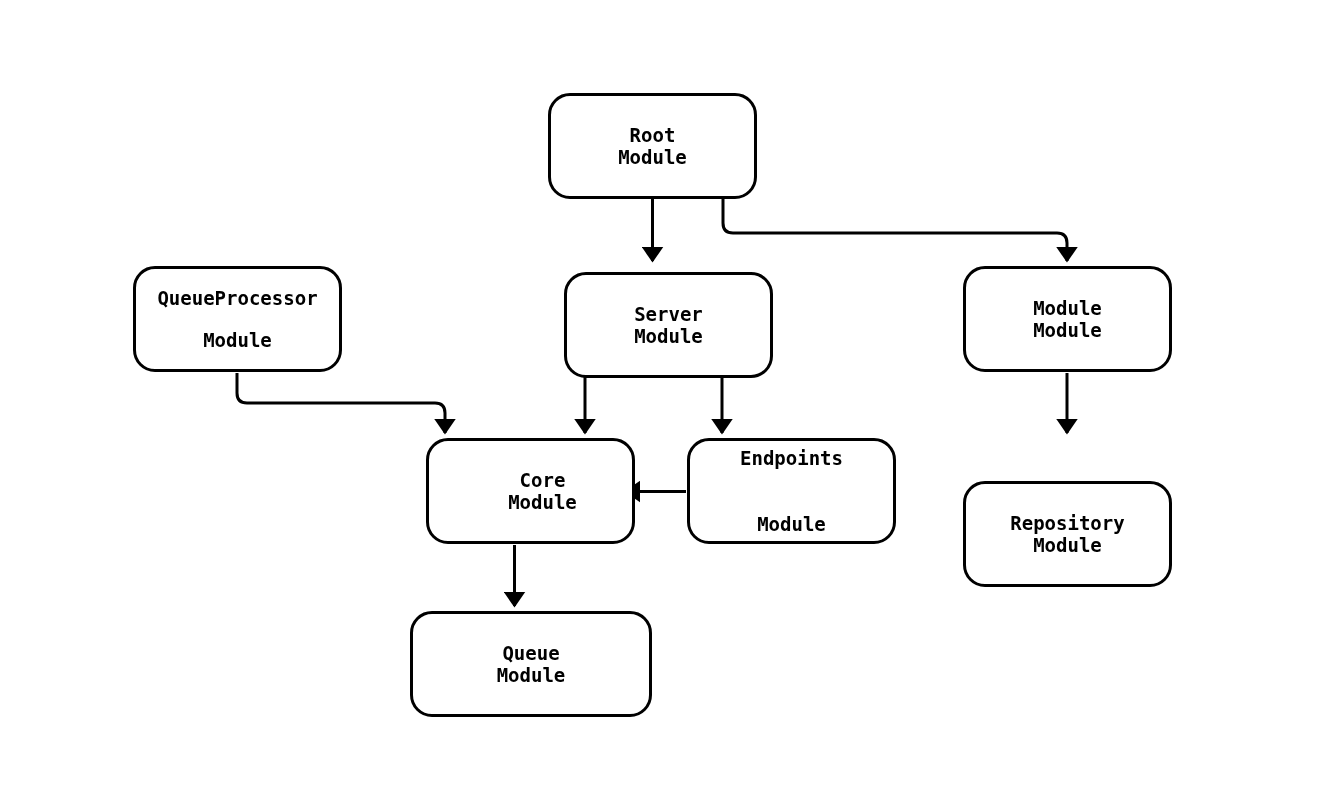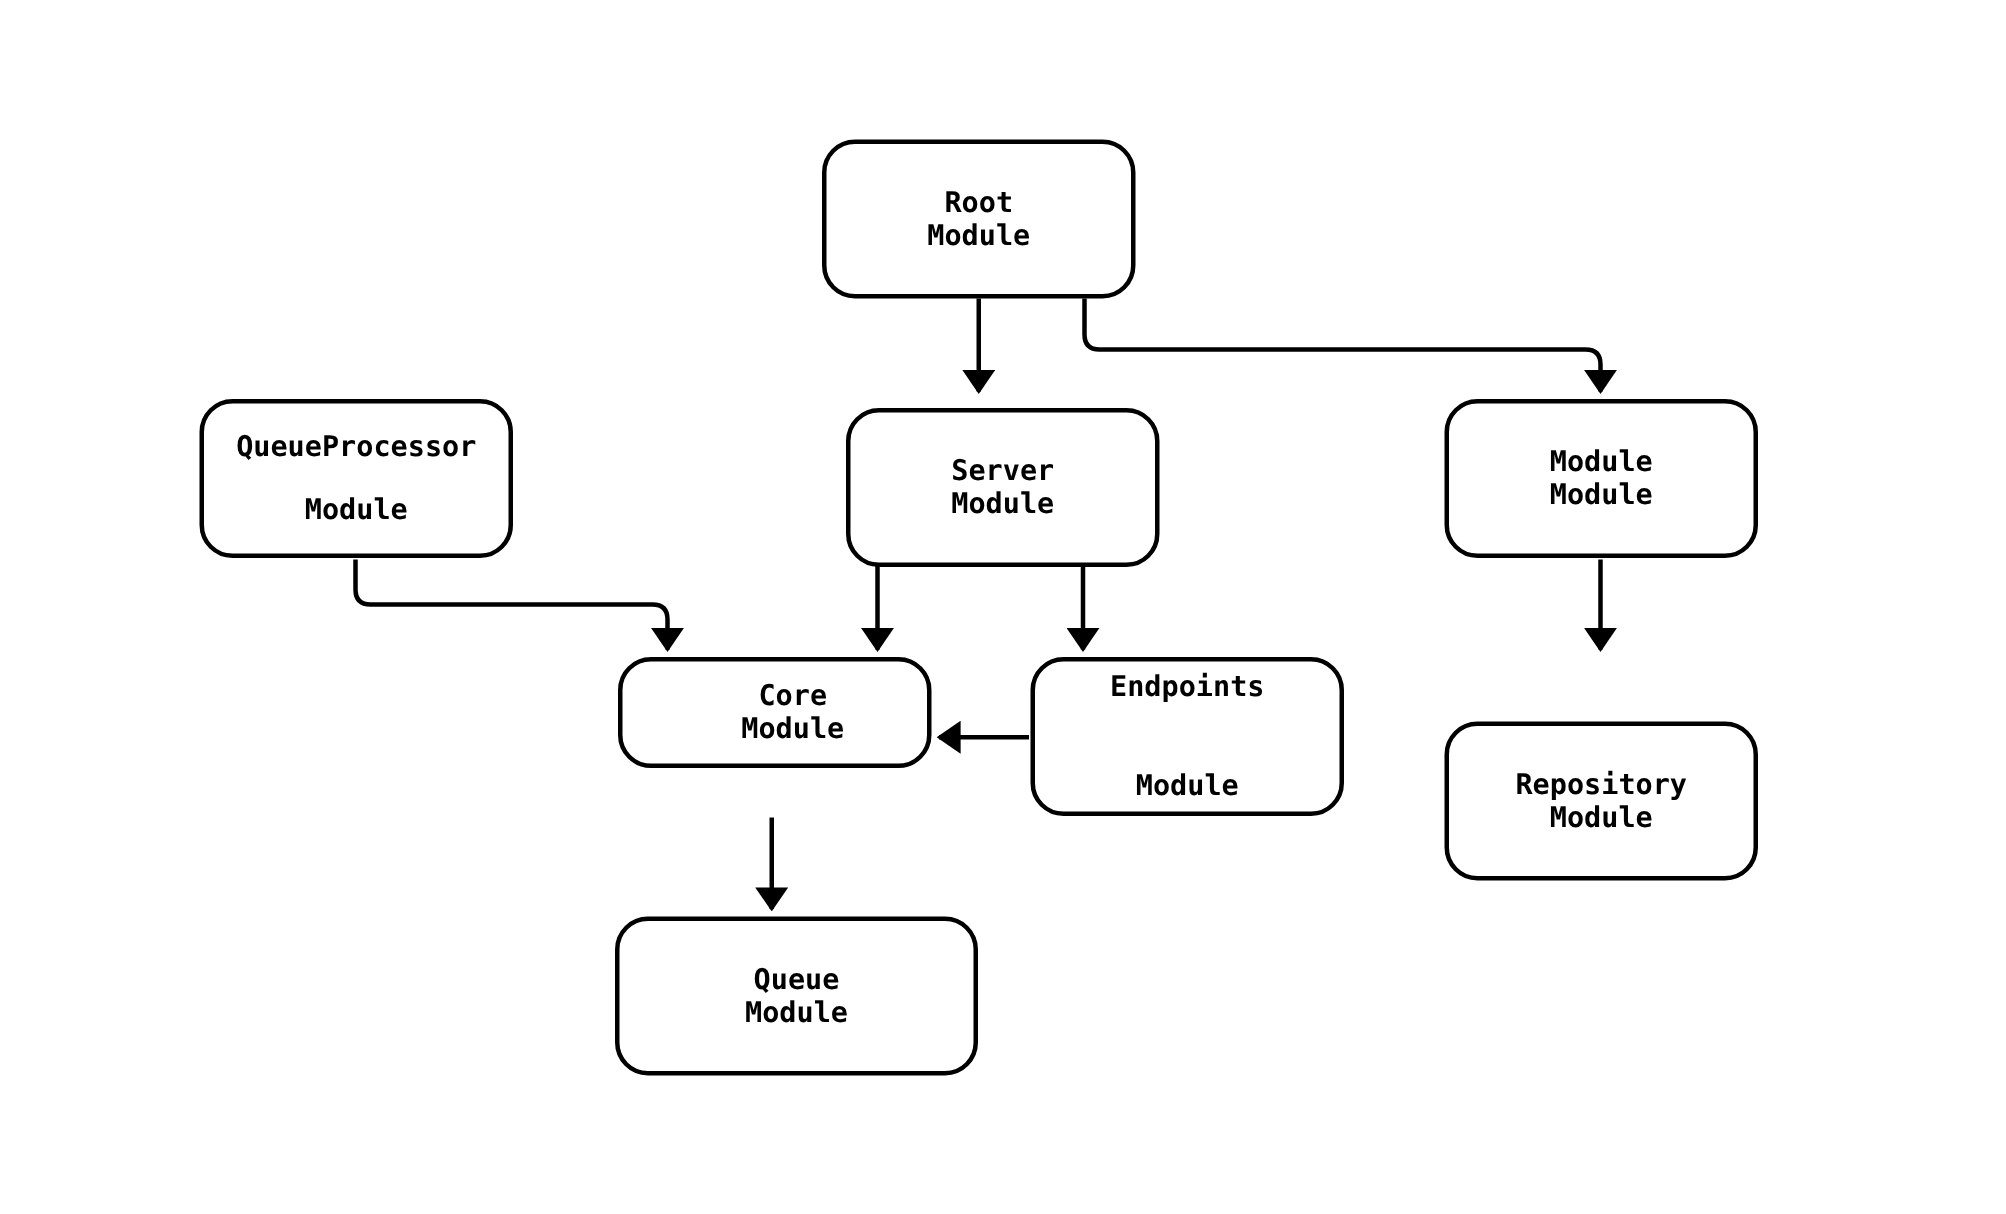--- a/index.html
+++ b/index.html
@@ -70,21 +70,21 @@
         <span>Module</span>
       </div>
       <div class="node" style="left: 548px; top: 272px; width: 209px; height: 106px; margin-left: 16px;">
         <span>Server</span>
         <span>Module</span>
       </div>
       <div class="node" style="left: 963px; top: 266px; width: 209px; height: 106px;">
         <span>Module</span>
         <span>Module</span>
       </div>
-      <div class="node" style="left: 412px; top: 438px; width: 209px; height: 74px; padding-left: 24px;">
+      <div class="node" style="left: 426px; top: 438px; width: 209px; height: 106px; padding-left: 24px;">
         <span>Core</span>
         <span>Module</span>
       </div>
       <div class="node" style="left: 687px; top: 438px; width: 209px; height: 106px; gap: 44px;">
         <span>Endpoints</span>
         <span>Module</span>
       </div>
       <div class="node" style="left: 963px; top: 438px; width: 209px; height: 106px; margin-top: 43px;">
         <span>Repository</span>
         <span>Module</span>

